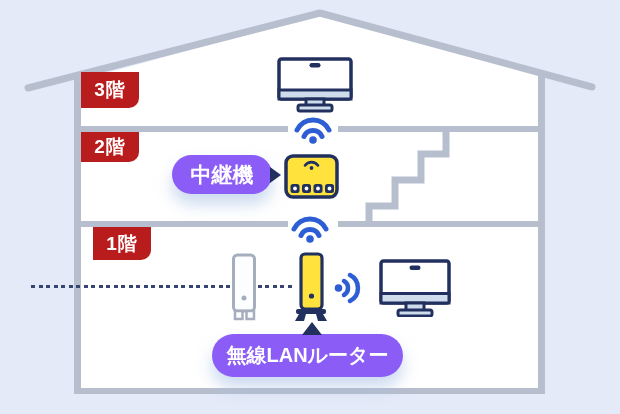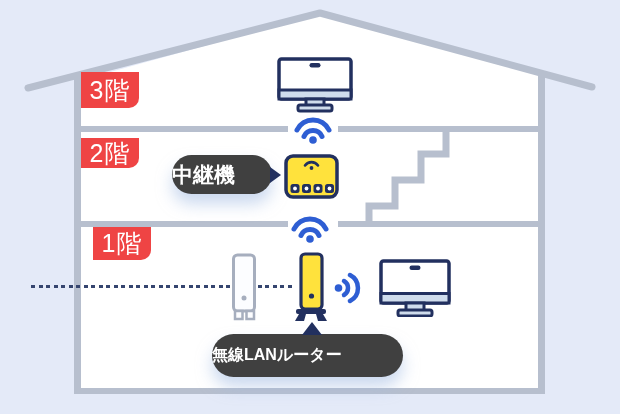--- a/index.html
+++ b/index.html
@@ -12,36 +12,36 @@
     width:620px;height:414px;
     background:#e4eaf8;
     overflow:hidden;
   }
   .abs{position:absolute;}
   svg{display:block;}
 
   
   .floor-tab{
     position:absolute;
-    background:#ef4444;
+    background:#b91c1c;
     color:#ffffff;
-    font-weight:normal;
-    font-size:25px;
+    font-weight:bold;
+    font-size:19px;
     display:flex;align-items:center;justify-content:center;
     border-radius:0 0 10px 0;
     letter-spacing:1px;
   }
 
   
   .bubble{
     position:absolute;
-    background:#404040;
+    background:#8b5cf6;
     color:#ffffff;
     font-weight:bold;
-    display:flex;align-items:center;
+    display:flex;align-items:center;justify-content:center;
     border-radius:22px;
     box-shadow:0 10px 16px rgba(160,185,225,0.55);
     white-space:nowrap;
   }
   .bubble .tail-right{
     position:absolute;
     right:-9px;top:50%;
     transform:translateY(-50%);
     width:0;height:0;
     border-top:8px solid transparent;
@@ -50,21 +50,21 @@
   }
   .bubble .tail-top{
     position:absolute;
     top:-12px;left:90px;
     width:0;height:0;
     border-left:10px solid transparent;
     border-right:10px solid transparent;
     border-bottom:13px solid #22305f;
   }
   .bubble-repeater{left:172px;top:155px;width:100px;height:39px;font-size:21px;}
-  .bubble-router{left:212px;top:334px;width:191px;height:43px;font-size:16px;}
+  .bubble-router{left:212px;top:334px;width:191px;height:43px;font-size:20px;}
 
   
   .dotline{
     position:absolute;
     height:3px;
     background:repeating-linear-gradient(90deg,#35456f 0 4px,transparent 4px 7.5px);
   }
 </style>
 </head>
 <body>
@@ -80,21 +80,21 @@
     <rect x="81" y="126" width="207" height="6" fill="#b7bfce"></rect>
     <rect x="338" y="126" width="200" height="6" fill="#b7bfce"></rect>
     <rect x="81" y="221" width="207" height="6" fill="#b7bfce"></rect>
     <rect x="338" y="221" width="200" height="6" fill="#b7bfce"></rect>
     <polyline points="446,128 446,154 421,154 421,180 395,180 395,206 369,206 369,224" fill="none" stroke="#b7bfce" stroke-width="7"></polyline>
   </svg>
 
   <div class="floor-tab" style="left:81px;top:72px;width:58px;height:36px;">
     <span>3階</span>
   </div>
-  <div class="floor-tab" style="left:81px;top:138px;width:58px;height:30px;">
+  <div class="floor-tab" style="left:81px;top:132px;width:58px;height:30px;">
     <span>2階</span>
   </div>
   <div class="floor-tab" style="left:93px;top:227px;width:58px;height:33px;">
     <span>1階</span>
   </div>
 
   <svg class="abs" style="left:277px;top:57px;" width="76" height="56" viewBox="0 0 76 56">
     <rect x="2" y="2" width="72" height="40" rx="2.5" fill="#ffffff" stroke="#22305f" stroke-width="3.5"></rect>
     <rect x="32.5" y="6" width="11" height="4.5" rx="2.2" fill="#22305f"></rect>
     <rect x="2" y="33" width="72" height="9" fill="#cfdcec" stroke="#22305f" stroke-width="3"></rect>

